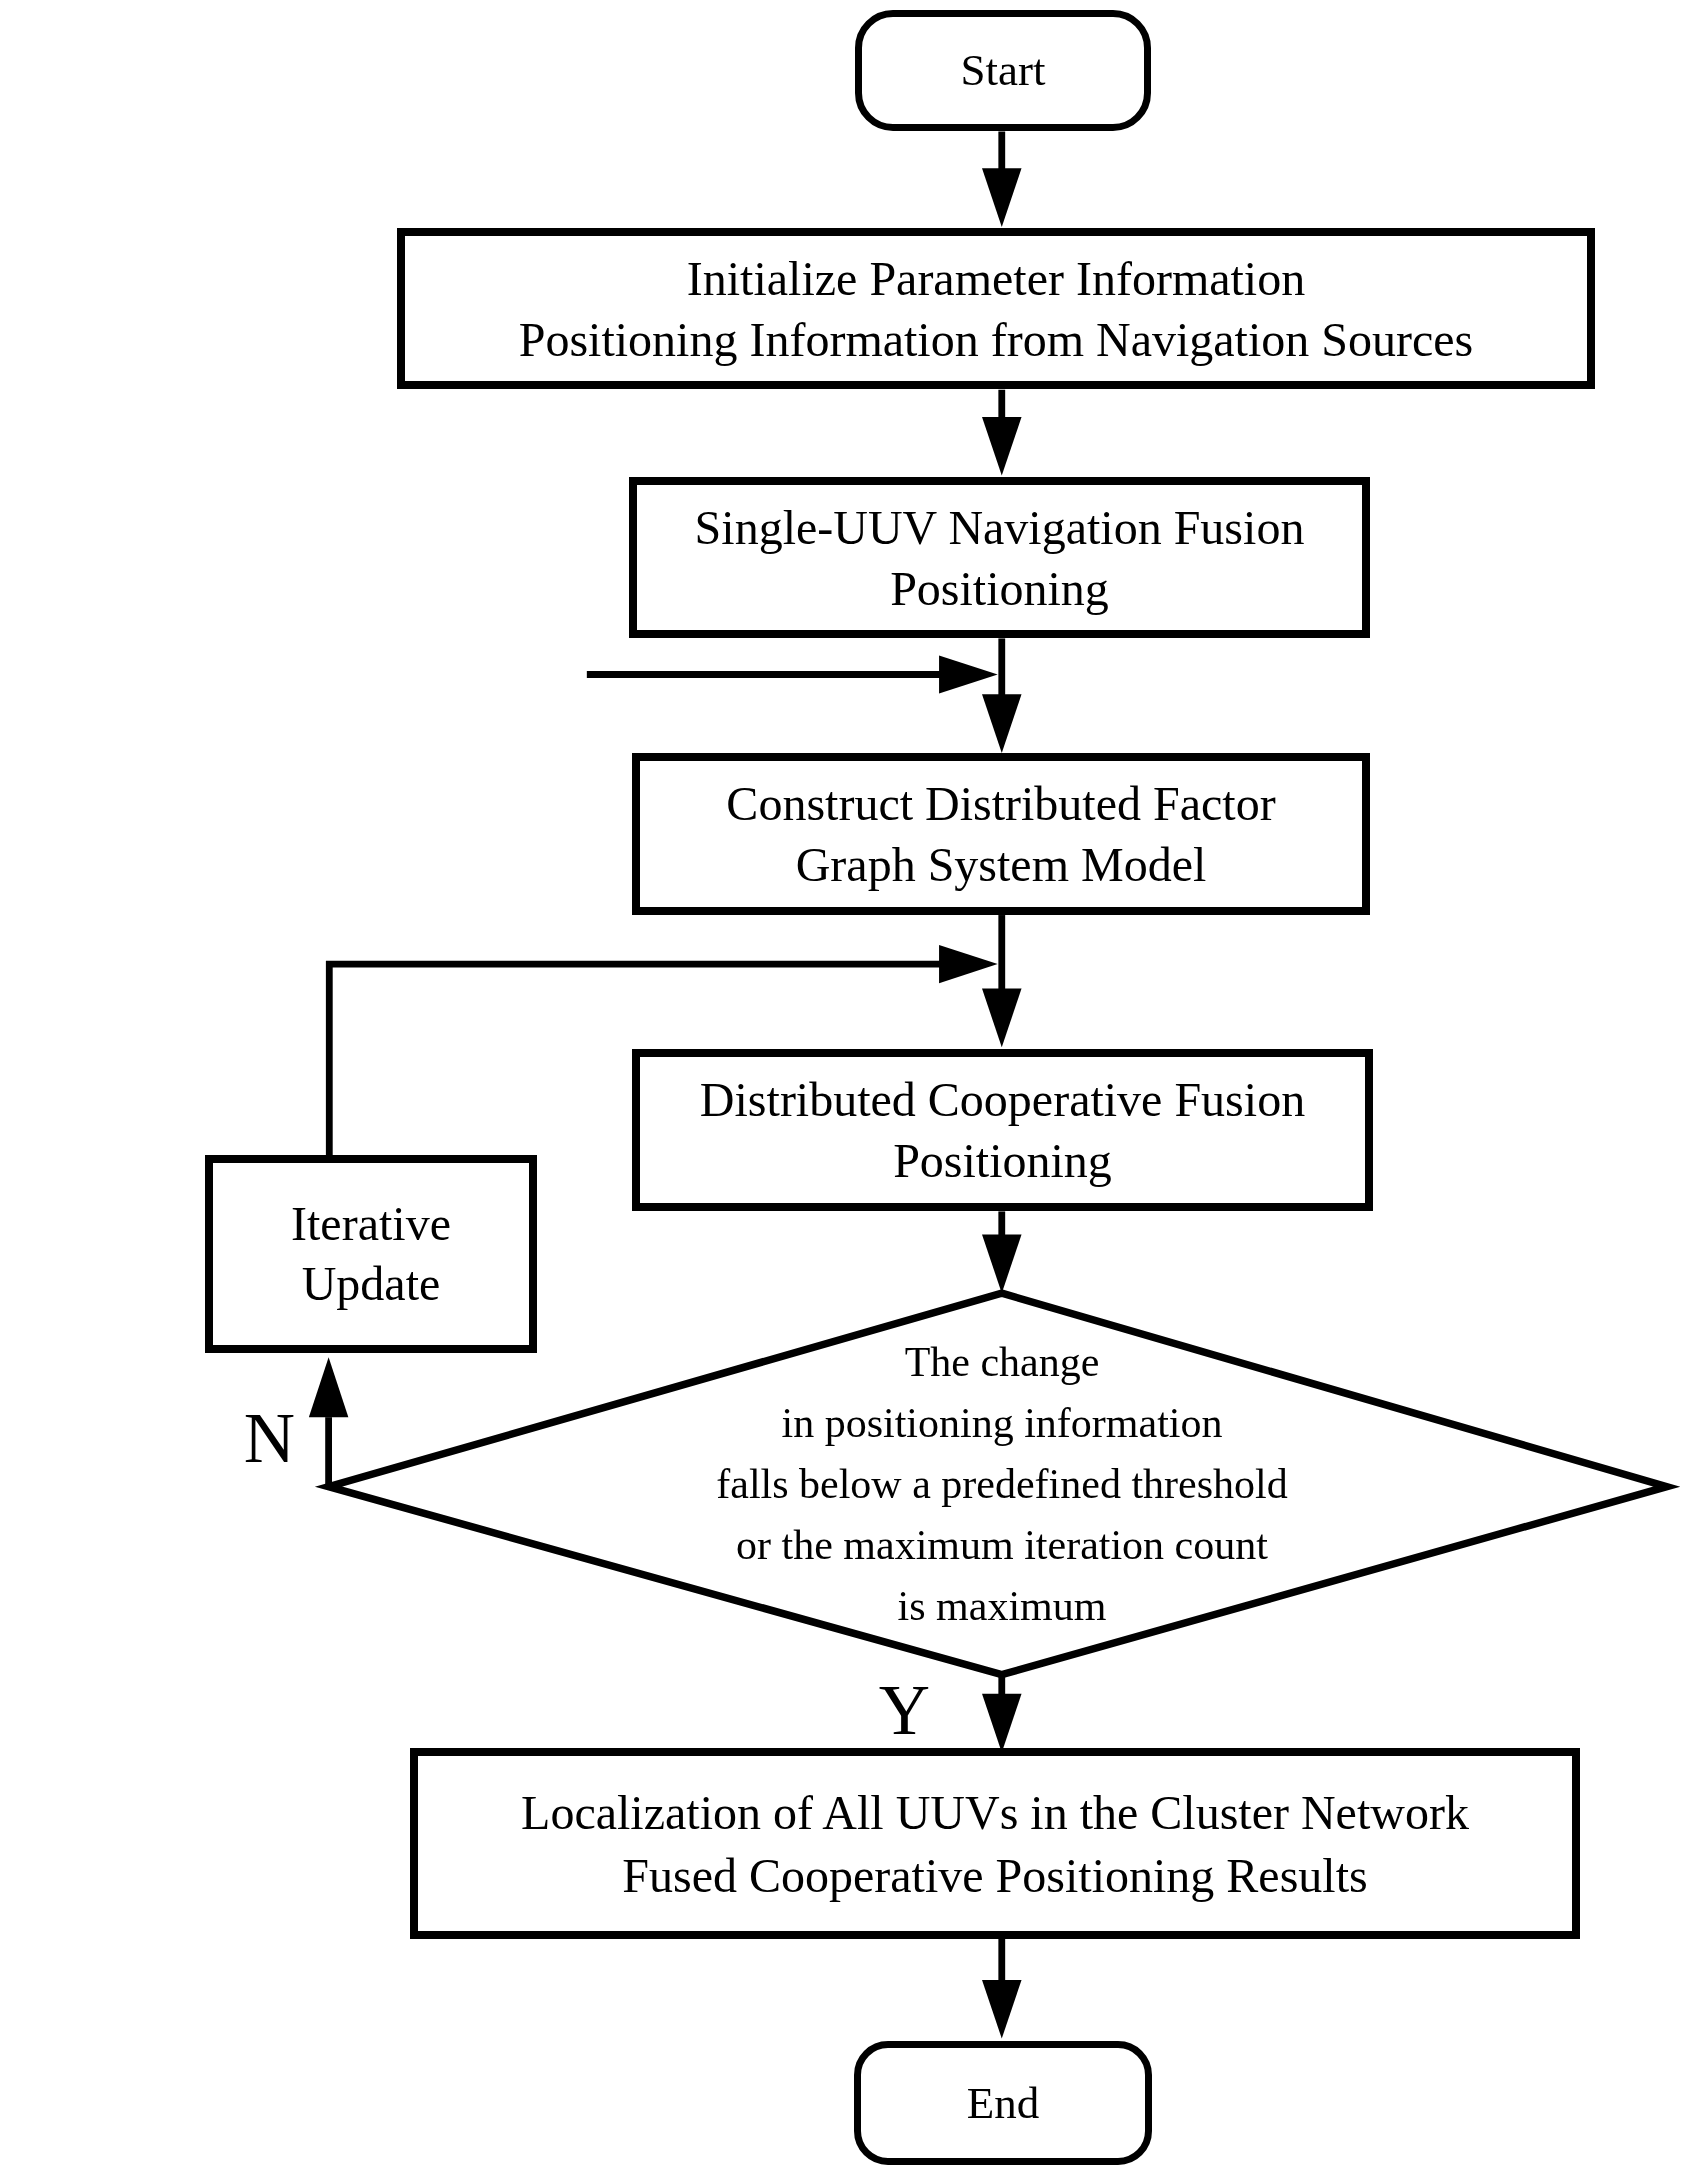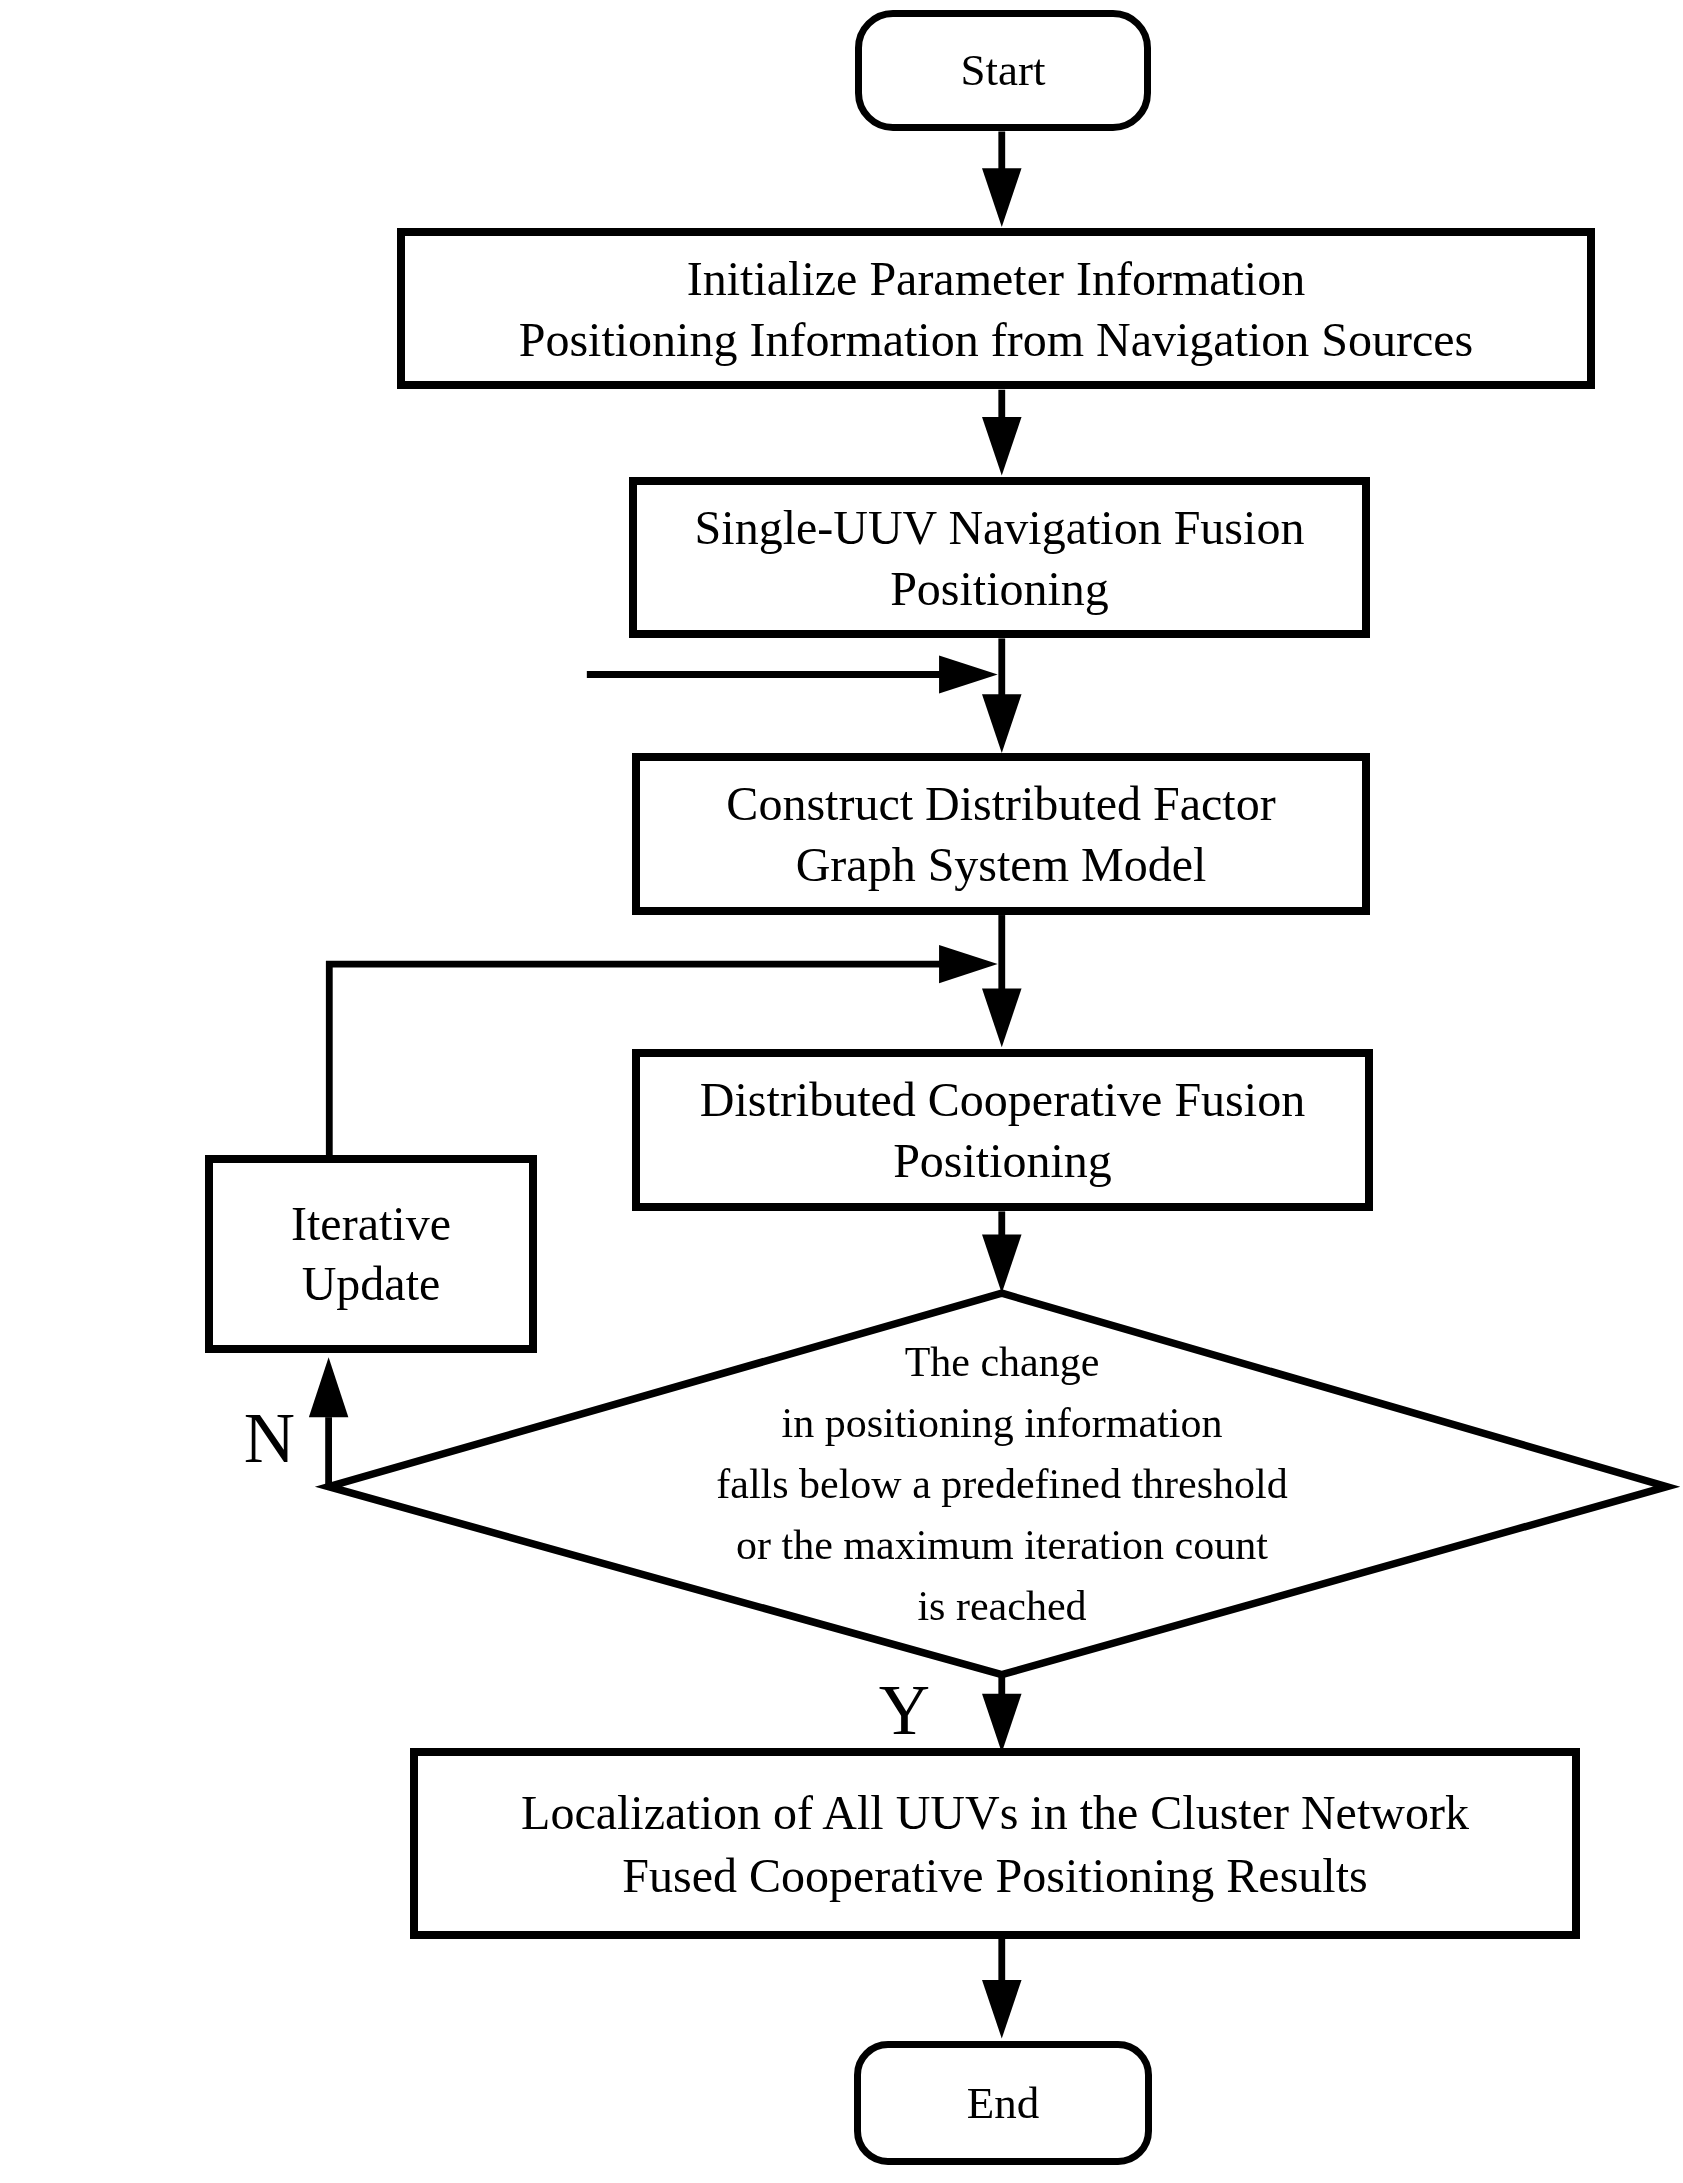--- a/index.html
+++ b/index.html
@@ -134,21 +134,21 @@
   <div class="node" style="left:173px; top:1155px; width:332px; height:198px; line-height:60px;margin-left:32px;">
     <span class="line">Iterative</span>
     <span class="line">Update</span>
   </div>
 
   <div class="decision-text" style="left:457px; top:1332px; width:1090px; height:313px;">
     <span class="line">The change</span>
     <span class="line">in positioning information</span>
     <span class="line">falls below a predefined threshold</span>
     <span class="line">or the maximum iteration count</span>
-    <span class="line">is reached</span>
+    <span class="line">is maximum</span>
   </div>
 
   <div class="edge-label" style="left:222px; top:1391px; width:95px; height:95px;">N</div>
 
   <div class="edge-label" style="left:857px; top:1663px; width:95px; height:95px;">Y</div>
 
   <div class="node thick" style="left:410px; top:1748px; width:1170px; height:191px; line-height:63px;">
     <span class="line">Localization of All UUVs in the Cluster Network</span>
     <span class="line">Fused Cooperative Positioning Results</span>
   </div>

